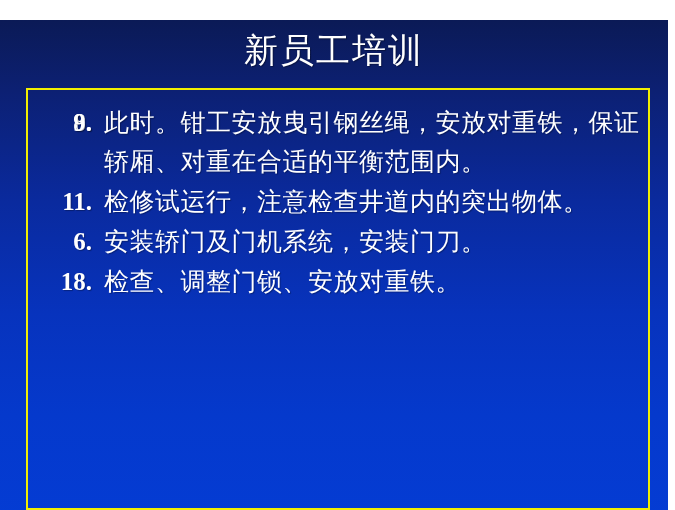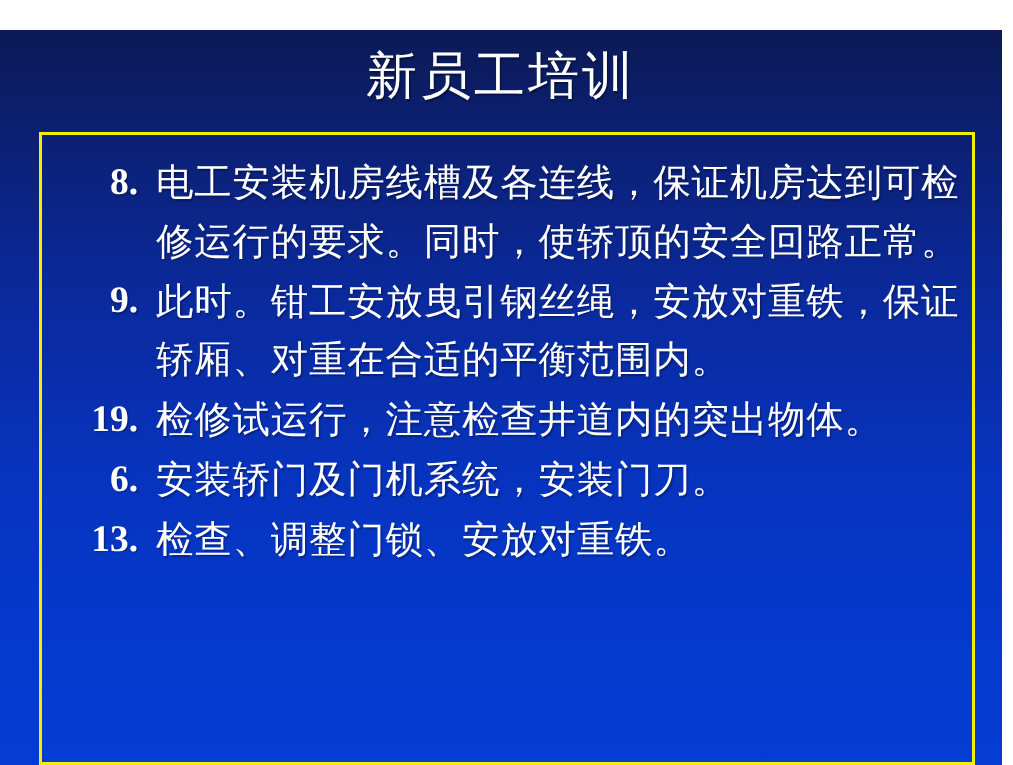--- a/index.html
+++ b/index.html
@@ -103,40 +103,39 @@
 
   <div id="title-bar">
     <div id="slide-title">新员工培训</div>
   </div>
 
   <div id="content-box">
     <ul id="item-list">
 
       <li class="item">
         <span class="item-num">8.</span>
-        <span class="item-text">电工安装机房线槽及各连线，保证机房达到可检修运行的要求。同时，使轿顶的安全回路正常。</span>
       </li>
 
       <li class="item">
         <span class="item-num">9.</span>
         <span class="item-text">此时。钳工安放曳引钢丝绳，安放对重铁，保证轿厢、对重在合适的平衡范围内。</span>
       </li>
 
 
       <li class="item">
-        <span class="item-num">19.</span>
+        <span class="item-num">11.</span>
         <span class="item-text">检修试运行，注意检查井道内的突出物体。</span>
       </li>
 
       <li class="item">
         <span class="item-num">6.</span>
         <span class="item-text">安装轿门及门机系统，安装门刀。</span>
       </li>
 
       <li class="item">
-        <span class="item-num">13.</span>
+        <span class="item-num">18.</span>
         <span class="item-text">检查、调整门锁、安放对重铁。</span>
       </li>
 
     </ul>
   </div>
 
 </div>
 
 </body></html>

